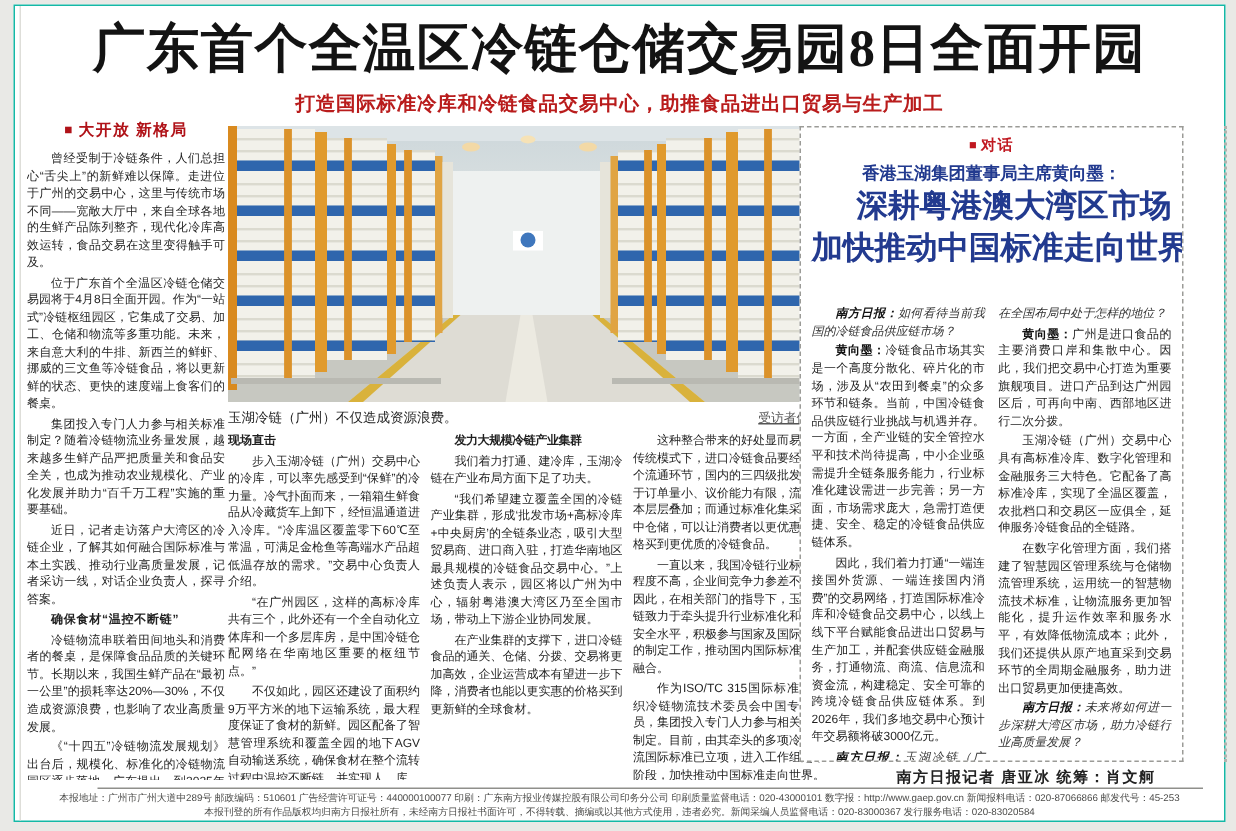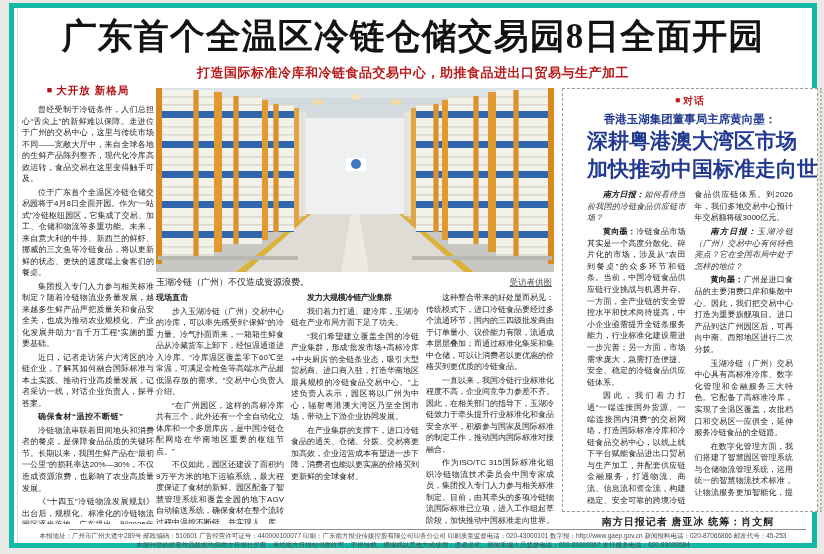--- a/index.html
+++ b/index.html
@@ -4,21 +4,21 @@
 <style>
   html,body{margin:0;padding:0;}
   body{
     width:824px;height:554px;position:relative;overflow:hidden;
     background:#e9e9e6;
     font-family:"Liberation Sans", sans-serif;
     -webkit-font-smoothing:antialiased;
   }
   .sheet{
     position:absolute;left:9px;top:3px;width:808px;height:545px;
-    background:#ffffff;border:5px solid #14b8a6;box-sizing:border-box;
+    background:#ffffff;border:1px solid #14b8a6;box-sizing:border-box;
   }
   .sheet::before{
     content:"";position:absolute;left:3px;top:0;bottom:0;
     border-left:1px solid #dedeti;border-left:1px solid #deded9;
   }
   .abs{position:absolute;}
   
   .headline{
     left:0;top:10px;width:100%;text-align:center;
     font-family:"Liberation Serif", serif;font-weight:900;
@@ -60,31 +60,31 @@
   
   .mid-cols{left:142px;top:284px;width:398px;height:232px;display:flex;gap:7px;justify-content:center;}
   .mid-col{flex:1 1 0;overflow:hidden;}
   .mini-lead{font-weight:bold;font-size:9px;text-indent:0 !important;margin-bottom:2px !important;}
   .col-heading{
     font-weight:bold;font-size:11.5px;line-height:1.25;color:#111;
     margin:1px 0 4px 0;letter-spacing:-0.3px;white-space:nowrap;
   }
   
   .dialog-box{
-    left:548px;top:80px;width:256px;height:424px;box-sizing:border-box;
-    border:1px dashed #9b9b97;padding:5px 24px;overflow:hidden;background:#fff;
+    left:523px;top:80px;width:256px;height:424px;box-sizing:border-box;
+    border:1px dashed #9b9b97;padding:5px 7px;overflow:hidden;background:#fff;
   }
   .dialog-tag{text-align:center;font-size:10px;font-weight:bold;color:#c01820;letter-spacing:1px;}
   .dialog-tag .sq{font-size:8.5px;position:relative;top:-1px;margin-right:2px;}
   .dialog-kicker{text-align:center;font-size:11.5px;font-weight:bold;color:#223a8f;margin-top:4px;}
   .dialog-title{
     text-align:right;font-family:"Liberation Serif", serif;font-weight:900;
     font-size:21px;line-height:1.22;color:#223a8f;margin-top:2px;white-space:nowrap;
   }
-  .dialog-body{margin-top:7px;column-count:2;column-gap:9px;height:320px;overflow:hidden;}
+  .dialog-body{margin-top:25px;column-count:2;column-gap:9px;height:320px;overflow:hidden;}
   .dialog-body p{
     margin:0 0 2px 0;text-indent:2em;text-align:justify;
     font-size:8px;line-height:1.45;color:#1f1f1f;
   }
   .dialog-body p b{font-weight:bold;color:#111;}
   .dialog-body p.q{font-style:italic;color:#333;}
   
   .byline{left:546px;top:507px;width:256px;text-align:center;
     font-size:10px;font-weight:bold;color:#222;letter-spacing:1px;}
   .edge-dots{left:806px;top:80px;height:424px;width:0;border-left:2px dotted #b3b3ae;}

